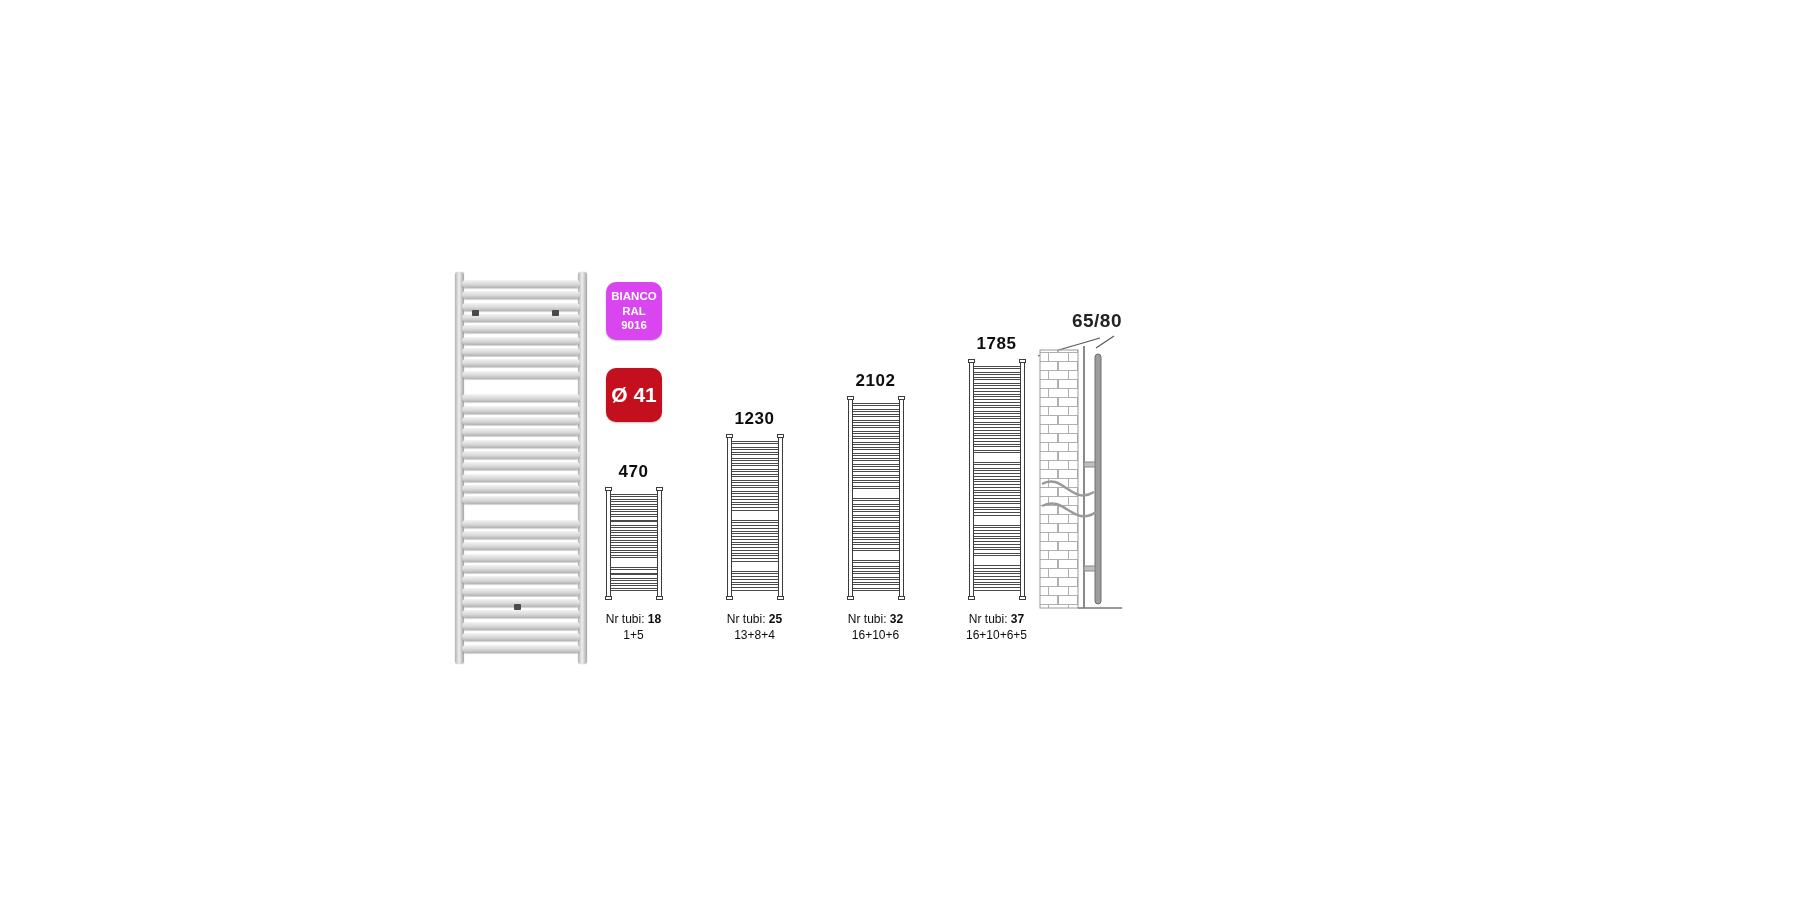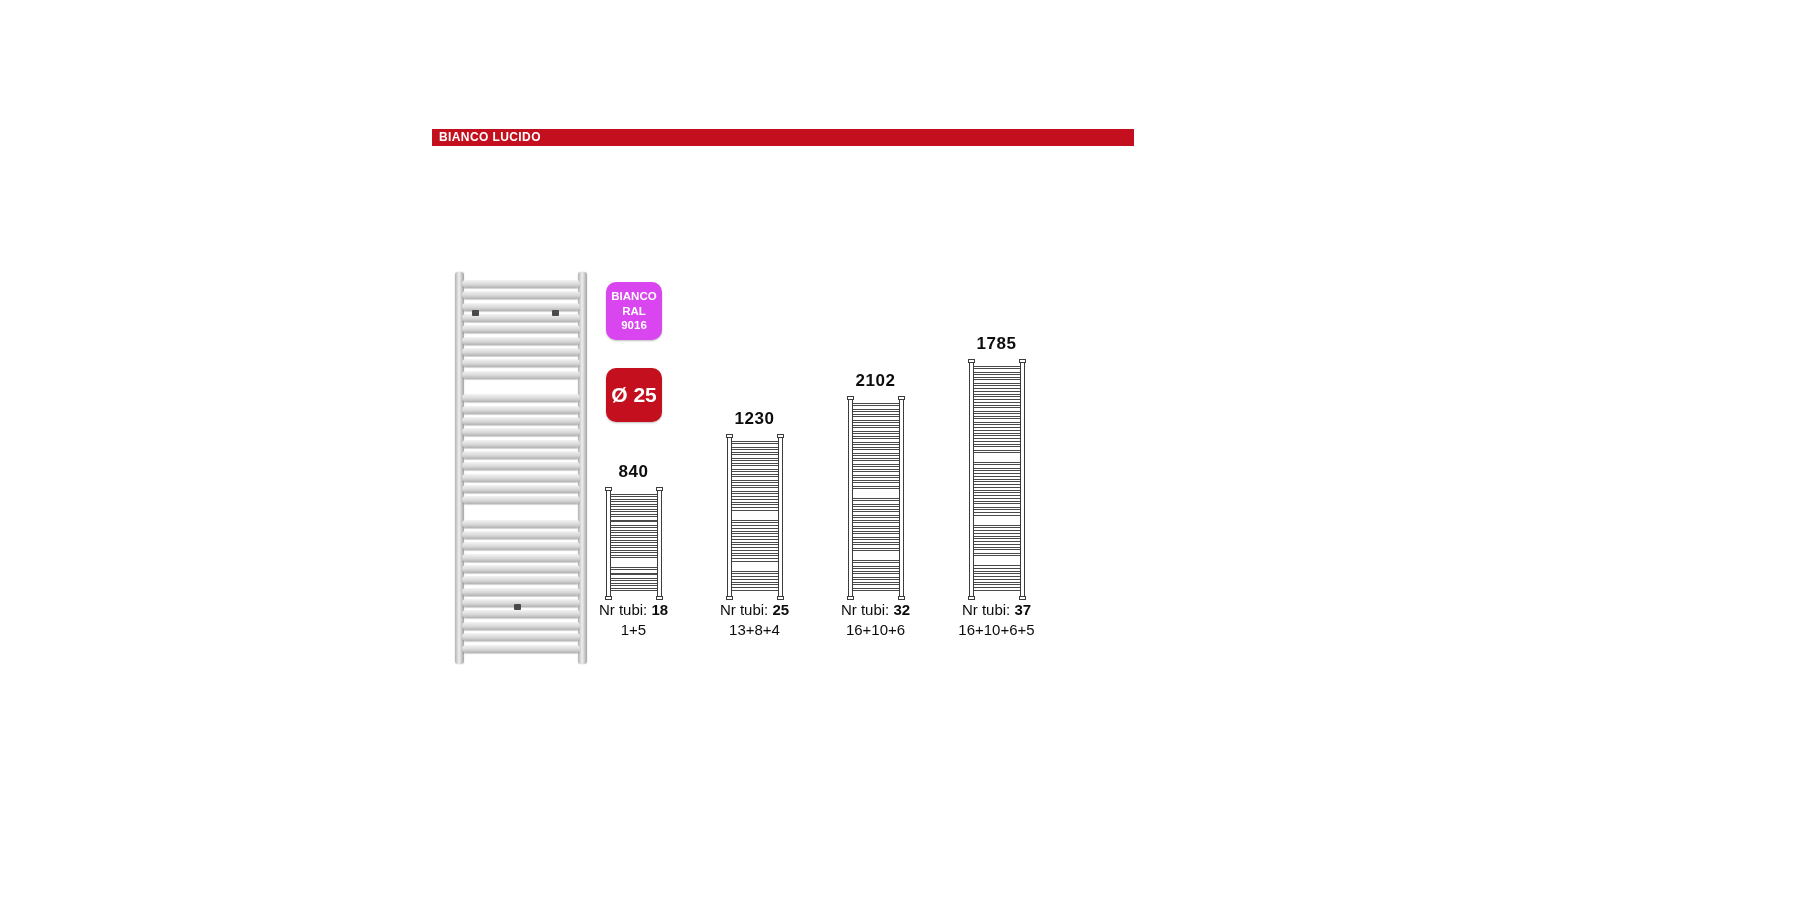--- a/index.html
+++ b/index.html
@@ -28,35 +28,32 @@
   
   .models{position:absolute;left:573px;top:334px;width:486px;display:flex;align-items:flex-end;}
   .model-col{width:121px;display:flex;flex-direction:column;align-items:center;}
   .dim-label{font-size:17px;font-weight:bold;color:#0d0d0d;margin-bottom:5px;letter-spacing:.5px;}
   .diagram{position:relative;width:66px;}
   .cap{position:absolute;width:7px;height:4px;background:#fff;border:1px solid #3c3c3c;box-sizing:border-box;z-index:2;}
   .cap.tl{left:4px;top:0}.cap.tr{right:4px;top:0}.cap.bl{left:4px;bottom:0}.cap.br{right:4px;bottom:0}
   .rail{position:absolute;top:3px;bottom:3px;width:5px;background:#fff;border:1px solid #3c3c3c;box-sizing:border-box;z-index:1;}
   .rail.left{left:5px}.rail.right{right:5px}
   .tube{position:absolute;left:10px;right:10px;background:#fff;border-top:1px solid #4a4a4a;border-bottom:1px solid #4a4a4a;box-sizing:border-box;}
-  .tubes-label{font-size:15px;color:#0d0d0d;text-align:center;line-height:1.35;height:30px;}
+  .tubes-label{margin-top:11px;font-size:12px;color:#0d0d0d;text-align:center;line-height:1.35;height:30px;}
   .tubes-label b{font-weight:bold;}
 
   
   .wall-detail{position:absolute;left:1038px;top:310px;width:84px;}
   .wall-dim{font-size:19px;font-weight:bold;color:#222;text-align:right;letter-spacing:.5px;height:24px;}
 </style>
 </head>
 <body>
 
 <div class="canvas">
 
-  <div class="title-bar" style="background: rgb(195, 15, 30);">
-    <span>BIANCO LUCIDO</span>
-  </div>
 
 
   <div class="photo">
     <div class="photo-rail left"></div>
     <div class="photo-rail right"></div>
     <div class="valve-mark" style="left:20px;top:38px"></div>
     <div class="valve-mark" style="left:100px;top:38px"></div>
     <div class="valve-mark" style="left:62px;top:332px"></div>
   <div class="photo-tube" style="top: 8px;"></div>
       <div class="photo-tube" style="top: 19.35px;"></div>
@@ -91,26 +88,26 @@
       <div class="photo-tube" style="top: 372.5px;"></div>
     </div>
 
   <div class="badge badge-color" style="background: #d946ef;">
     <span>BIANCO</span>
     <span>RAL</span>
     <span>9016</span>
   </div>
 
   <div class="badge badge-dia" style="background: rgb(195, 15, 30);">
-    <span>Ø 25</span>
+    <span>Ø 41</span>
   </div>
 
   <div class="models">
     <div class="model-col">
-      <div class="dim-label">840</div>
+      <div class="dim-label">470</div>
       <div class="diagram" style="height: 113px;">
         <div class="cap tl"></div>
         <div class="cap tr"></div>
         <div class="cap bl"></div>
         <div class="cap br"></div>
         <div class="rail left"></div>
         <div class="rail right"></div>
       <div class="tube" style="top: 7px; height: 2.91px;"></div>
           <div class="tube" style="top: 12.11px; height: 2.91px;"></div>
           <div class="tube" style="top: 17.22px; height: 2.91px;"></div>
@@ -280,14 +277,35 @@
         </div>
       <div class="tubes-label">
         <span>Nr tubi:</span>
         <b>37</b>
         <br>
         <span>16+10+6+5</span>
       </div>
     </div>
   </div>
 
+  <div class="wall-detail">
+    <div class="wall-dim">65/80</div>
+    <svg width="84" height="284" viewBox="0 0 84 284">
+      <defs>
+        <pattern id="bricks" width="20" height="18" patternUnits="userSpaceOnUse">
+          <rect width="20" height="18" fill="#ffffff"></rect>
+          <path d="M0 .5H20M0 9.5H20M10.5 0V9.5M.5 9.5V18M19.5 9.5V18" stroke="#b0b0b0" stroke-width="1" fill="none"></path>
+        </pattern>
+      </defs>
+      <path d="M0 22 L62 4" stroke="#555" stroke-width="1.2" fill="none"></path>
+      <path d="M58 14 L76 2" stroke="#555" stroke-width="1.2" fill="none"></path>
+      <rect x="2" y="16" width="38" height="258" fill="url(#bricks)" stroke="#9a9a9a"></rect>
+      <line x1="46" y1="12" x2="46" y2="274" stroke="#8a8a8a" stroke-width="2"></line>
+      <rect x="57" y="20" width="6" height="250" rx="3" fill="#9c9c9c" stroke="#6f6f6f" stroke-width="1"></rect>
+      <rect x="46" y="128" width="11" height="5" fill="#c0c0c0" stroke="#8a8a8a" stroke-width="1"></rect>
+      <rect x="46" y="232" width="11" height="5" fill="#c0c0c0" stroke="#8a8a8a" stroke-width="1"></rect>
+      <path d="M4 150 C 24 138, 34 172, 56 158" stroke="#9a9a9a" stroke-width="2.5" fill="none"></path>
+      <path d="M4 172 C 26 160, 36 194, 58 178" stroke="#9a9a9a" stroke-width="2.5" fill="none"></path>
+      <line x1="40" y1="274" x2="84" y2="274" stroke="#777" stroke-width="1.5"></line>
+    </svg>
+  </div>
 
 </div>
 
 </body></html>

